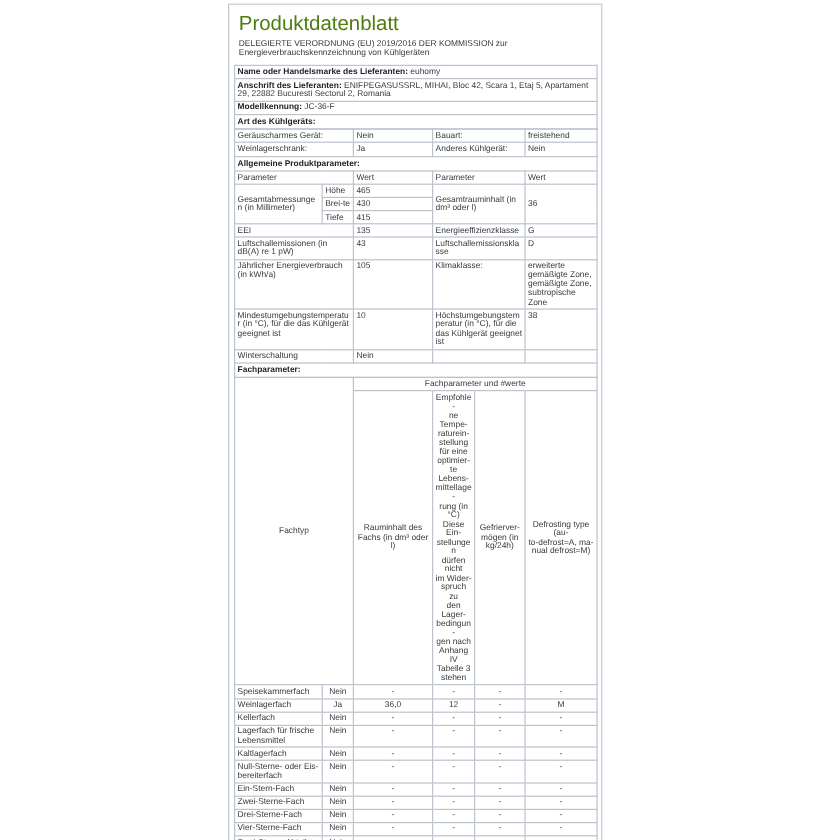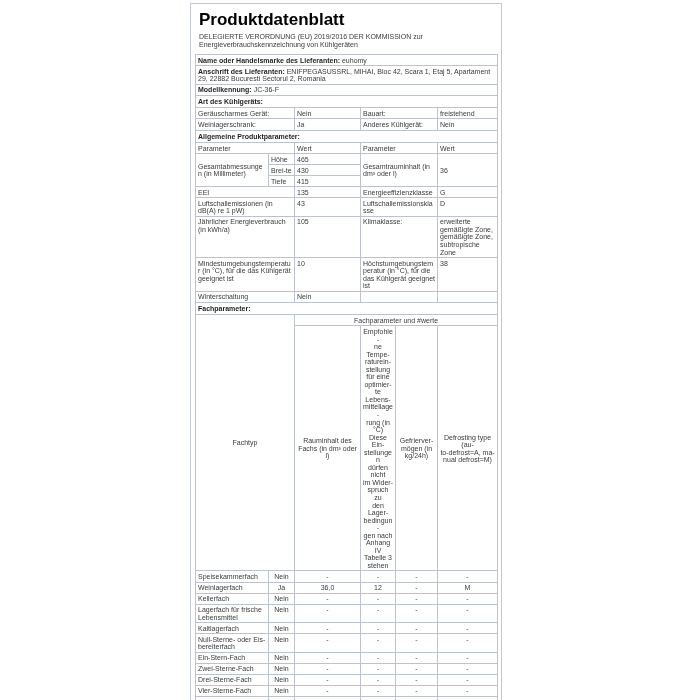--- a/index.html
+++ b/index.html
@@ -8,21 +8,21 @@
     font-family:"Liberation Sans",sans-serif;color:#333333;
     -webkit-font-smoothing:antialiased;
   }
   .page{
     position:absolute;left:190px;top:3px;width:312px;min-height:684px;
     box-sizing:border-box;border:1px solid #c3c9d1;background:#ffffff;
     padding:5px 4px 4px 4px;
   }
   h1{
     margin:2px 0 3px 4px;font-size:17px;line-height:1.1;
-    color:#000000;font-weight:bold;letter-spacing:0;
+    color:#4d7c0f;font-weight:normal;letter-spacing:0;
   }
   .subtitle{
     margin:0 0 4px 4px;font-size:7px;line-height:1.25;color:#3a3a3a;width:280px;
   }
   table.t{
     border-collapse:collapse;table-layout:fixed;width:302px;
     font-size:7px;line-height:1.08;color:#3a3a3a;
   }
   table.t + table.t{margin-top:-1px;}
   .t td{

